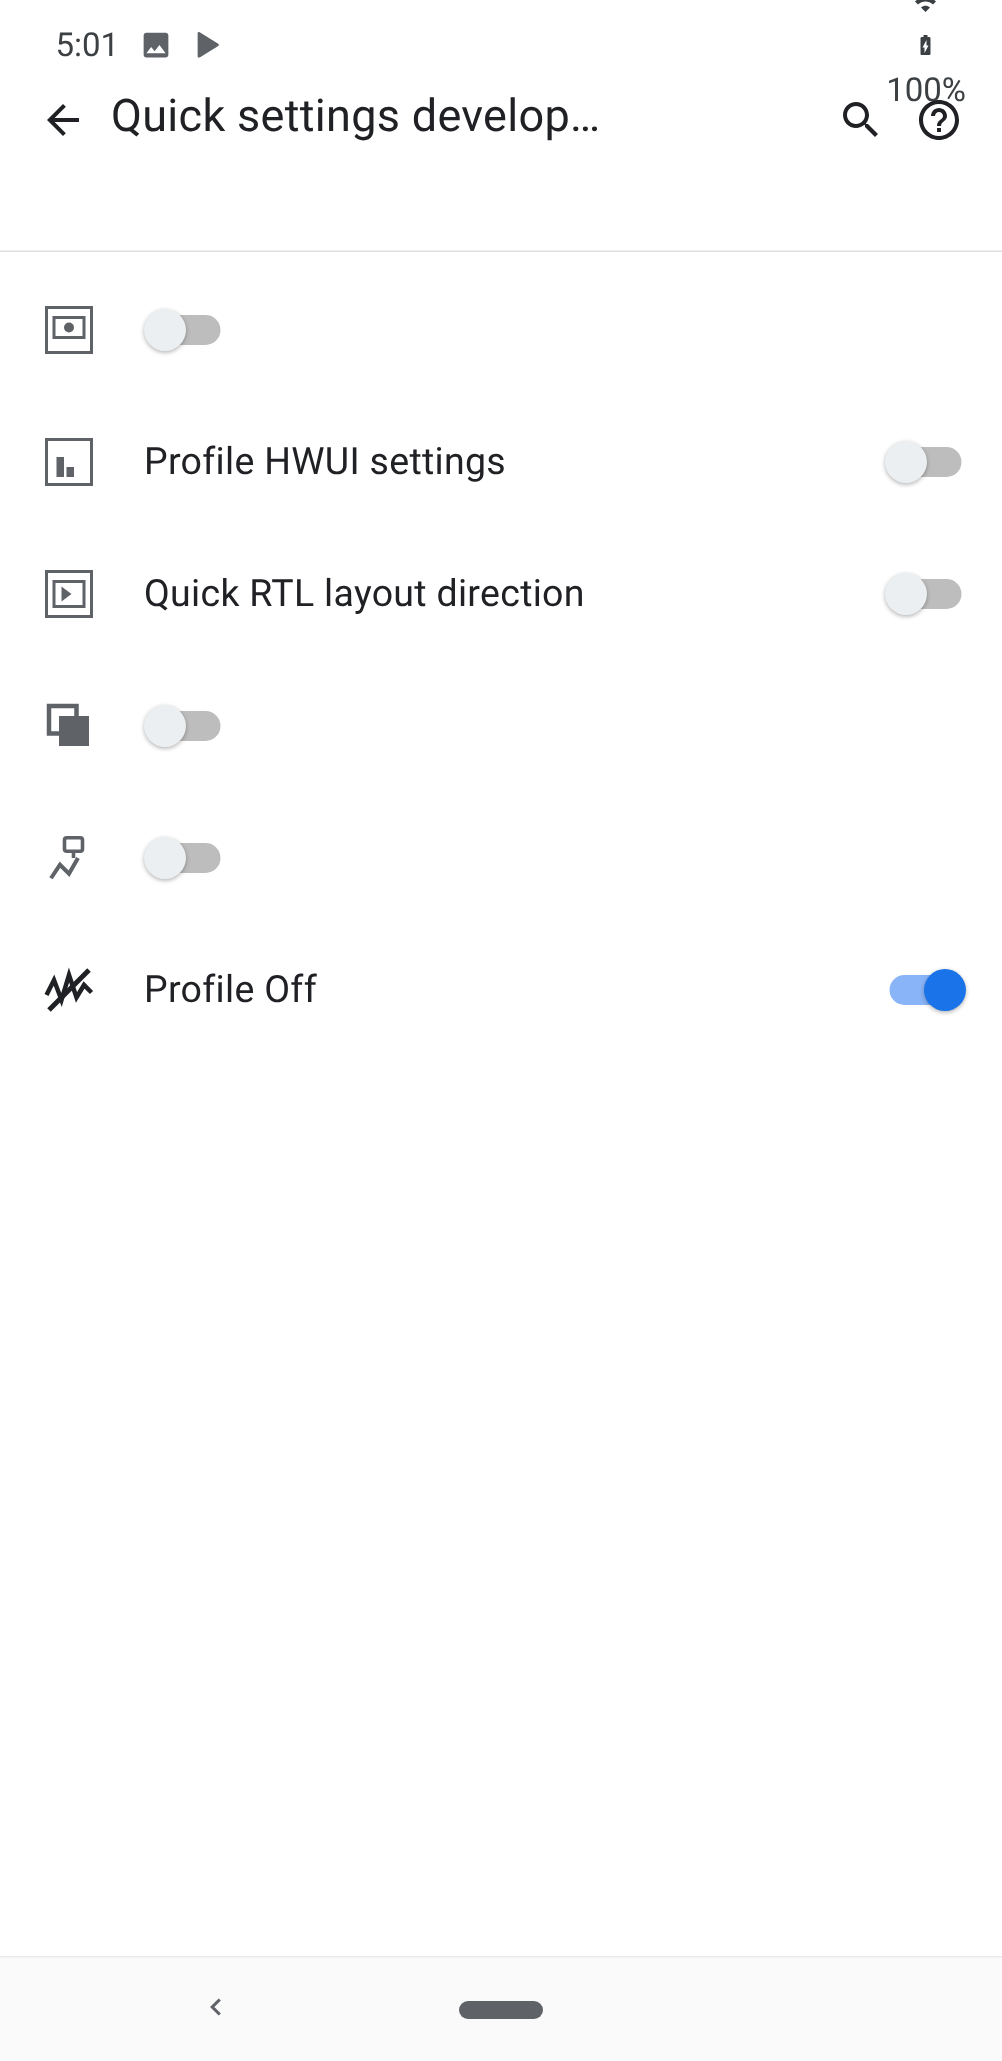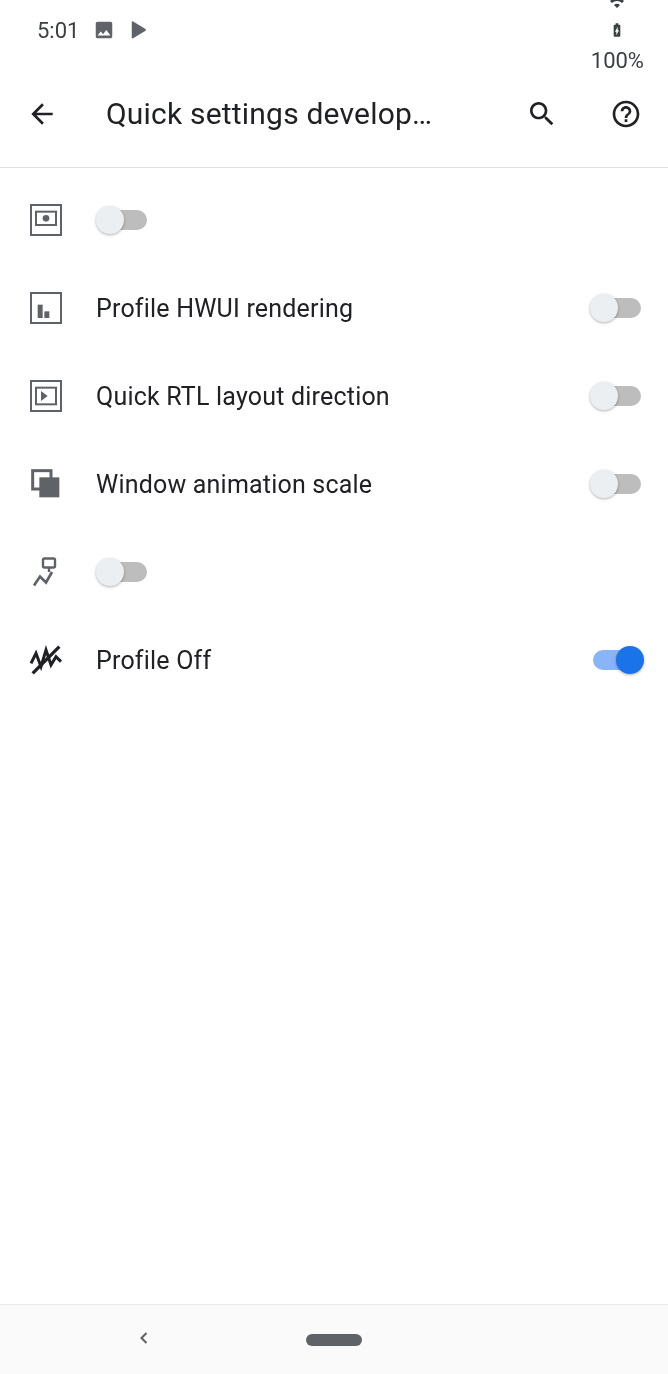--- a/index.html
+++ b/index.html
@@ -3,21 +3,21 @@
 <meta charset="utf-8">
 <style>
   * { box-sizing: border-box; margin: 0; padding: 0; }
   html, body { width: 668px; height: 1374px; font-family: Roboto, -apple-system, Arial, sans-serif; background: #fff; color: #202124; overflow: hidden; position: relative; }
   
   .statusbar { height: 60px; display: flex; align-items: center; justify-content: space-between; padding: 0 24px; font-size: 22px; color: #3c4043; margin-left: 13px; }
   .statusbar .left { display: flex; align-items: center; gap: 14px; }
   .statusbar .right { display: flex; align-items: center; gap: 6px; flex-direction: column; }
   .statusbar svg { display: block; }
   
-  .appbar { height: 108px; display: flex; align-items: center; padding: 0 22px; gap: 44px; border-bottom: 1px solid #e0e0e0; }
+  .appbar { height: 108px; display: flex; align-items: flex-start; padding: 0 22px; gap: 12px; border-bottom: 1px solid #e0e0e0; }
   .appbar .title { flex: 1; font-size: 30px; font-weight: 400; color: #202124; white-space: nowrap; overflow: hidden; text-overflow: ellipsis; letter-spacing: 0.2px; }
   .appbar .iconbtn { width: 40px; height: 40px; display: flex; align-items: center; justify-content: center; flex-shrink: 0; }
   
   .list { padding-top: 8px; }
   .row { display: flex; align-items: center; height: 88px; padding: 0 24px; gap: 28px; }
   .row .icon { width: 44px; height: 44px; display: flex; align-items: center; justify-content: center; flex-shrink: 0; }
   .row .label { flex: 1; font-size: 25px; color: #202124; letter-spacing: 0.2px; }
   .row .switch { width: 54px; height: 32px; position: relative; flex-shrink: 0; }
   .switch .track { position: absolute; width: 48px; height: 20px; border-radius: 10px; top: 6px; left: 3px; background: #bdbdbd; }
   .switch .thumb { position: absolute; width: 28px; height: 28px; border-radius: 50%; top: 2px; left: 0; background: #eceff1; box-shadow: 0 1px 3px rgba(0,0,0,0.3); }
@@ -96,21 +96,21 @@
   </div>
 
   <div class="row">
     <div class="icon">
       <svg width="40" height="40" viewBox="0 0 24 24">
           <rect x="3" y="3" width="18" height="18" fill="none" stroke="#5f6368" stroke-width="1.2"></rect>
           <rect x="7" y="10" width="3" height="8" fill="#5f6368"></rect>
           <rect x="11" y="14" width="3" height="4" fill="#5f6368"></rect>
         </svg>
     </div>
-    <div class="label">Profile HWUI rendering</div>
+    <div class="label">Profile HWUI settings</div>
     <div class="switch">
         <div class="track"></div>
         <div class="thumb"></div>
       </div>
   </div>
 
   <div class="row">
     <div class="icon">
       <svg width="40" height="40" viewBox="0 0 24 24">
           <rect x="3" y="3" width="18" height="18" fill="none" stroke="#5f6368" stroke-width="1.2"></rect>
@@ -125,21 +125,20 @@
       </div>
   </div>
 
   <div class="row">
     <div class="icon">
       <svg width="40" height="40" viewBox="0 0 24 24">
           <rect x="4" y="4" width="11" height="11" fill="none" stroke="#5f6368" stroke-width="1.8"></rect>
           <rect x="8" y="8" width="12" height="12" fill="#5f6368"></rect>
         </svg>
     </div>
-    <div class="label">Window animation scale</div>
     <div class="switch">
         <div class="track"></div>
         <div class="thumb"></div>
       </div>
   </div>
 
   <div class="row">
     <div class="icon">
       <svg width="36" height="36" viewBox="0 0 24 24">
           <rect x="10" y="3" width="8" height="6" rx="1" fill="none" stroke="#5f6368" stroke-width="1.6"></rect>

